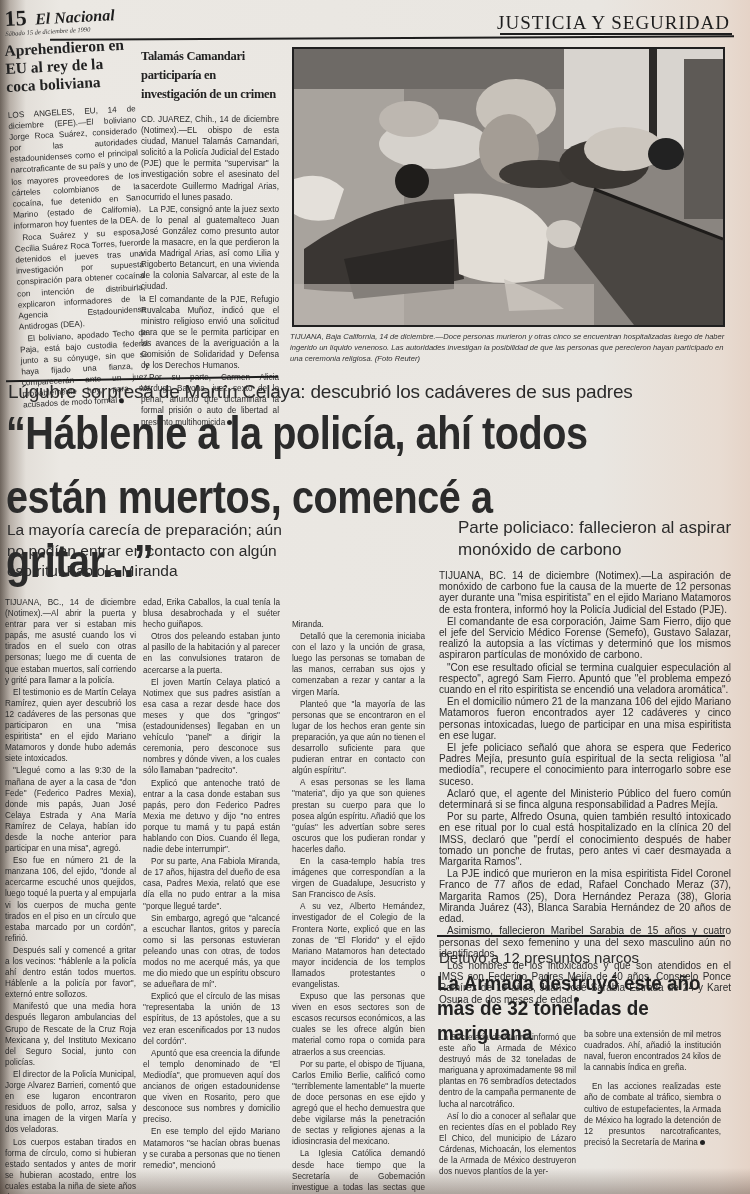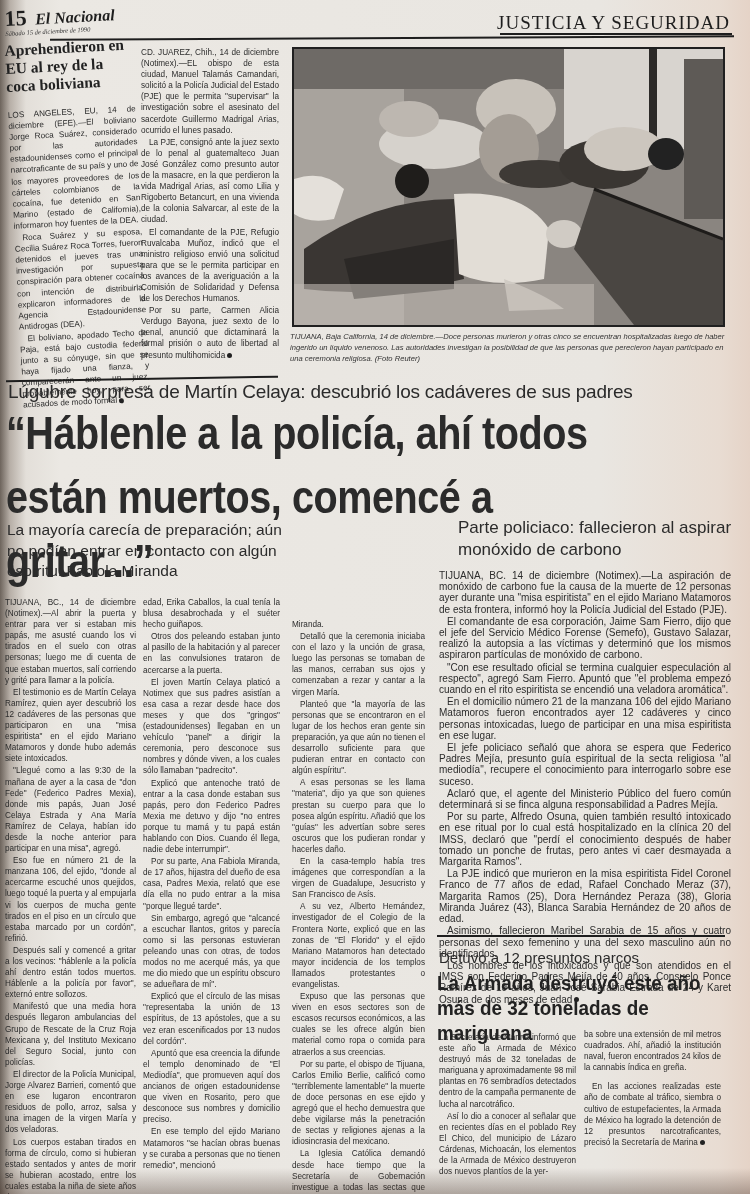--- a/index.html
+++ b/index.html
@@ -78,20 +78,21 @@
   <div class="art art-eu">
     <div class="hed hed-serif">Aprehendieron en EU al rey de la coca boliviana</div>
     <div class="body-text">
       <p class="first">LOS ANGELES, EU, 14 de diciembre (EFE).—El boliviano Jorge Roca Suárez, considerado por las autoridades estadounidenses como el principal narcotraficante de su país y uno de los mayores proveedores de los cárteles colombianos de la cocaína, fue detenido en San Marino (estado de California), informaron hoy fuentes de la DEA.</p>
       <p>Roca Suárez y su esposa, Cecilia Suárez Roca Torres, fueron detenidos el jueves tras una investigación por supuesta conspiración para obtener cocaína con intención de distribuirla, explicaron informadores de la Agencia Estadounidense Antidrogas (DEA).</p>
       <p><span>El boliviano, apodado Techo de Paja, está bajo custodia federal junto a su cónyuge, sin que se haya fijado una fianza, y comparecerán ante un juez, probablemente hoy, para ser acusados de modo formal</span><span class="bullet"></span></p>
     </div>
   </div>
 
   <div class="art art-talamas">
+    <div class="hed hed-serif">Talamás Camandari participaría en investigación de un crimen</div>
     <div class="body-text">
       <p class="first">CD. JUAREZ, Chih., 14 de diciembre (Notimex).—EL obispo de esta ciudad, Manuel Talamás Camandari, solicitó a la Policía Judicial del Estado (PJE) que le permita "supervisar" la investigación sobre el asesinato del sacerdote Guillermo Madrigal Arias, ocurrido el lunes pasado.</p>
       <p>La PJE, consignó ante la juez sexto de lo penal al guatemalteco Juan José González como presunto autor de la masacre, en la que perdieron la vida Madrigal Arias, así como Lilia y Rigoberto Betancurt, en una vivienda de la colonia Salvarcar, al este de la ciudad.</p>
       <p>El comandante de la PJE, Refugio Ruvalcaba Muñoz, indicó que el ministro religioso envió una solicitud para que se le permita participar en los avances de la averiguación a la Comisión de Solidaridad y Defensa de los Derechos Humanos.</p>
       <p><span>Por su parte, Carmen Alicia Verdugo Bayona, juez sexto de lo penal, anunció que dictaminará la formal prisión o auto de libertad al presunto multihomicida</span><span class="bullet"></span></p>
     </div>
   </div>
 
   <div class="photo-frame" aria-label="Escena del ritual: cuerpos tendidos en el suelo de una habitación">
     <svg width="429" height="276" viewBox="0 0 429 276">

